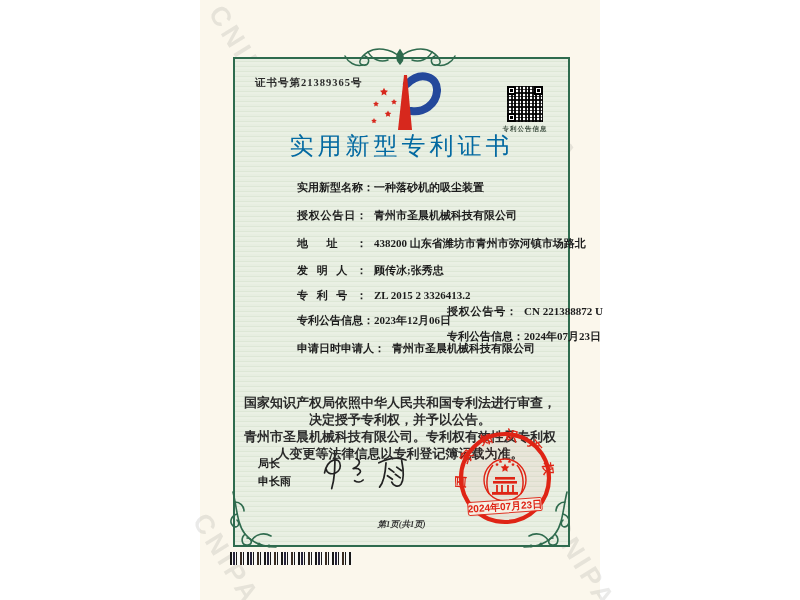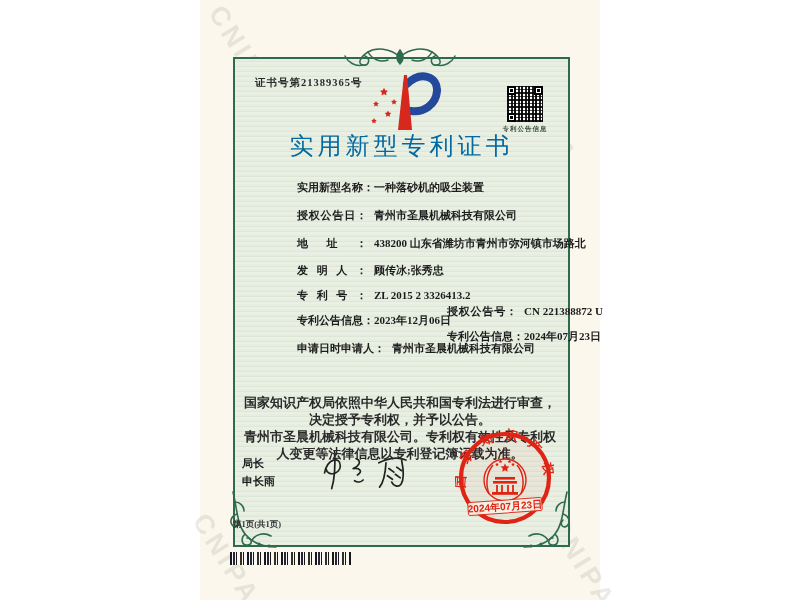--- a/index.html
+++ b/index.html
@@ -62,28 +62,28 @@
   .lbl{display:inline-block;width:70px;text-align:justify;text-align-last:justify;}
   .lbl-long{display:inline-block;width:auto;text-align:left;text-align-last:auto;}
   .val{margin-left:7px;}
   .r1{top:180px;} .r2{top:208px;} .r3{top:236px;} .r4{top:263px;}
   .r5{top:288px;} .r6{top:313px;} .r7{top:341px;} .r8{top:368px;}
   .col-right{position:absolute;left:150px;top:16px;white-space:nowrap;}
   .statement{
     position:absolute;left:40px;top:394px;width:320px;text-align:center;
     font-size:13px;line-height:17px;font-weight:600;color:#2a2a2a;z-index:4;
   }
-  .officer{position:absolute;left:42px;top:454px;
+  .officer{position:absolute;left:58px;top:454px;
     font-family:"Liberation Sans","DejaVu Sans",sans-serif;
     font-size:11px;font-weight:bold;color:#1b1b1b;line-height:18px;}
   .signature{position:absolute;left:116px;top:448px;}
   .seal{position:absolute;left:255px;top:428px;z-index:5;}
   .page-footer{
-    position:absolute;left:33px;top:519px;width:337px;
-    font-size:8.5px;font-weight:600;color:#333;
+    position:absolute;left:33px;top:519px;width:337px;text-align:center;
+    font-size:8.5px;font-weight:600;color:#333;font-style:italic;
   }
   .barcode{
     position:absolute;left:30px;top:552px;width:122px;height:13px;z-index:4;
     background:repeating-linear-gradient(90deg,
       #181818 0 2px,#f8f8f4 2px 3px,#26233a 3px 5px,#f8f8f4 5px 6px,
       #181818 6px 7px,#f8f8f4 7px 10px,#3a2d22 10px 12px,#f8f8f4 12px 13px,
       #181818 13px 14px,#f8f8f4 14px 17px);
   }
   svg text{font-family:"Liberation Sans","DejaVu Sans",sans-serif;}
 </style>

